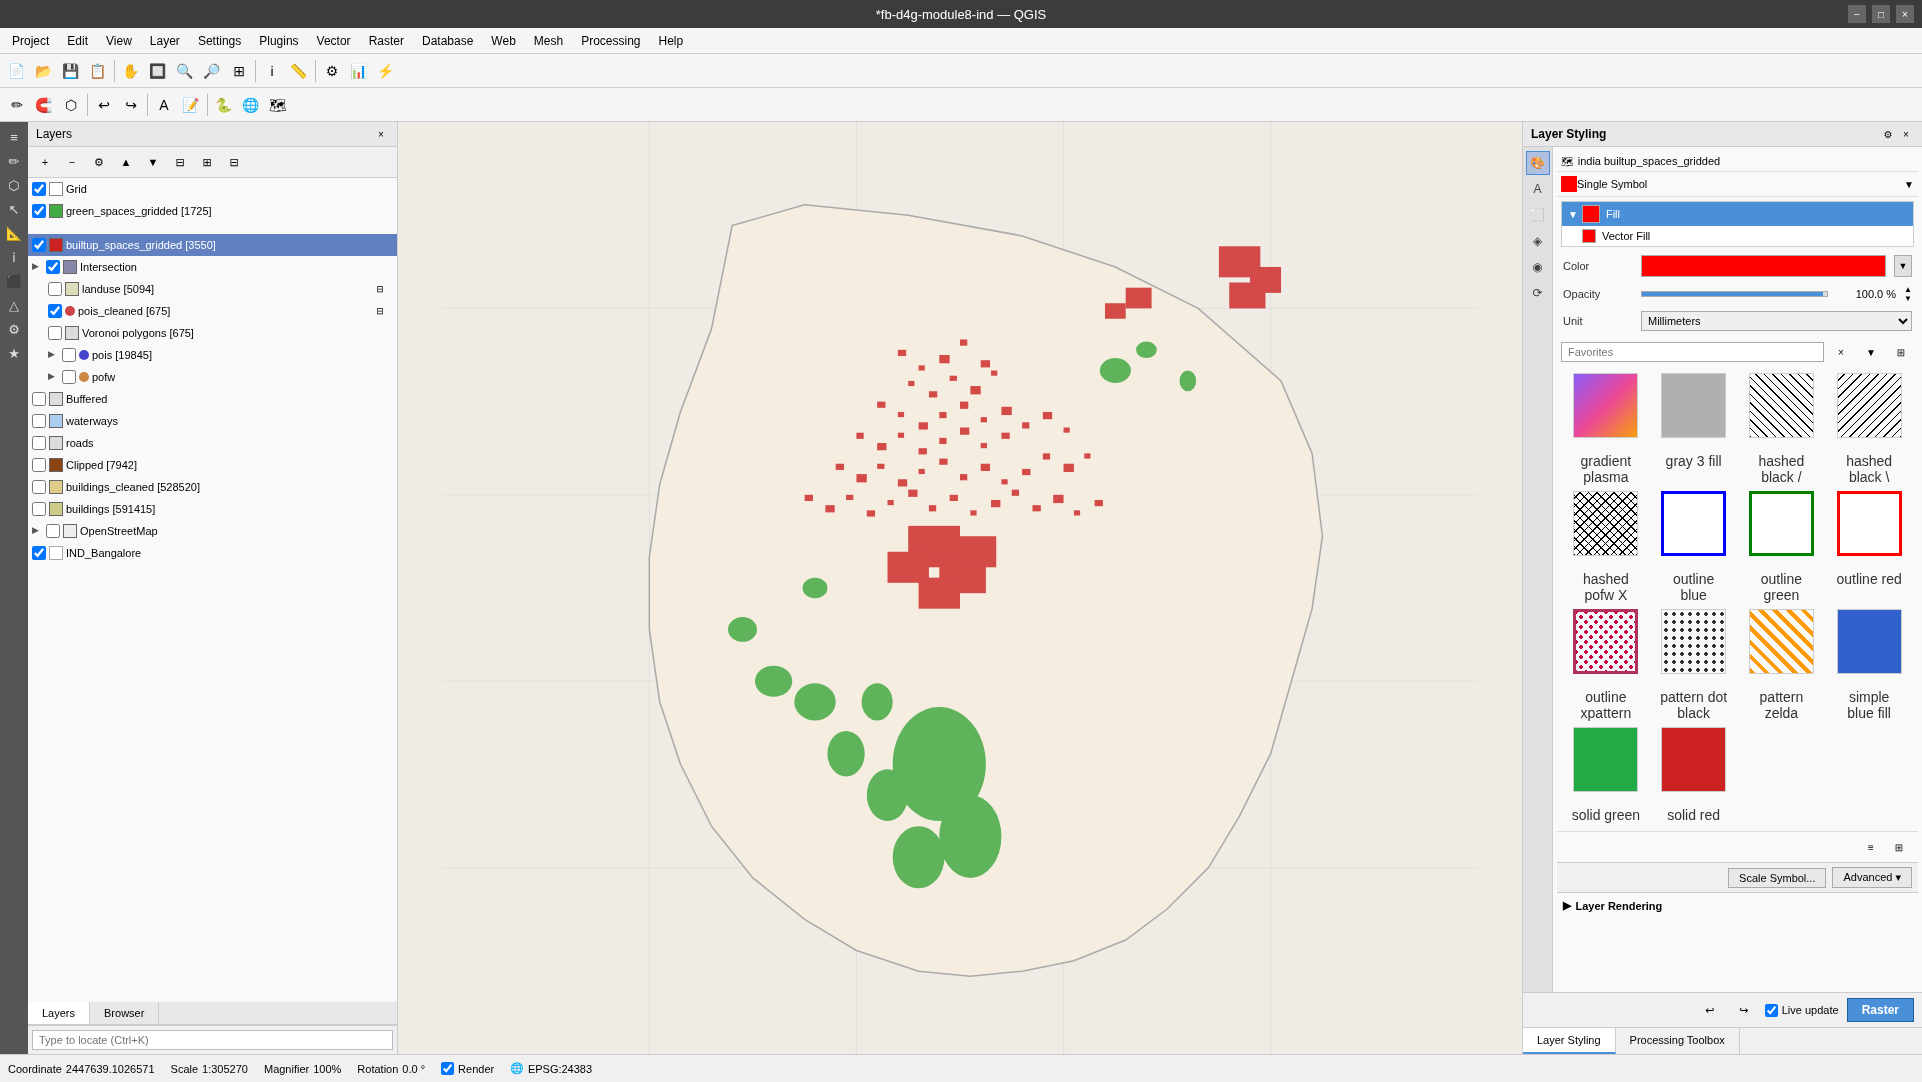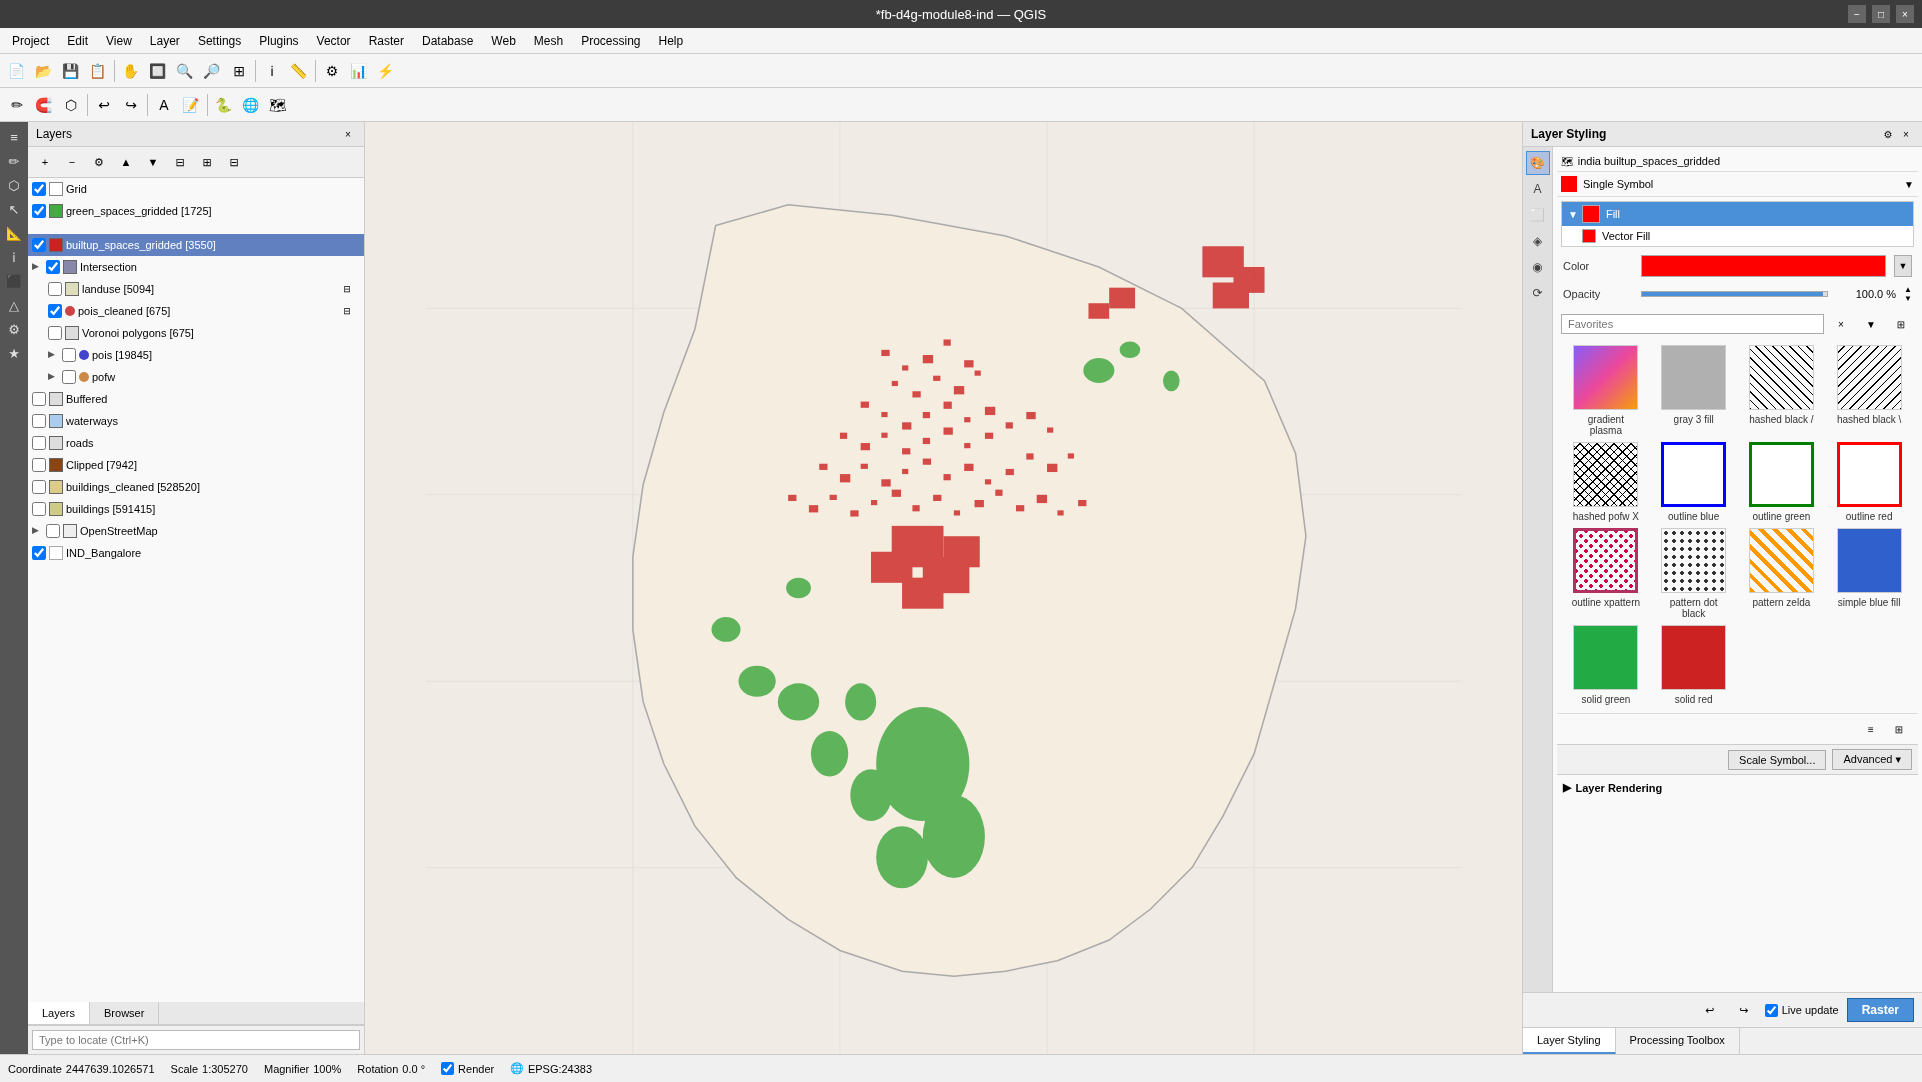--- a/index.html
+++ b/index.html
@@ -13,21 +13,21 @@
     
     #menu-bar { background: #f5f5f5; height: 26px; display: flex; align-items: center; border-bottom: 1px solid #ccc; padding: 0 4px; gap: 2px; }
     .menu-item { padding: 2px 8px; cursor: pointer; font-size: 12px; }
 
     
     .toolbar { background: #f5f5f5; height: 34px; display: flex; align-items: center; border-bottom: 1px solid #ccc; padding: 0 4px; gap: 1px; flex-wrap: wrap; }
     .tb-btn { width: 26px; height: 26px; background: transparent; border: 1px solid transparent; cursor: pointer; display: flex; align-items: center; justify-content: center; font-size: 14px; }
     .tb-sep { width: 1px; height: 22px; background: #bbb; margin: 0 2px; }
 
     
-    #left-panel { width: 337px; background: #f9f9f9; border-right: 1px solid #ccc; display: flex; flex-direction: column; }
+    #left-panel { width: 370px; background: #f9f9f9; border-right: 1px solid #ccc; display: flex; flex-direction: column; }
     #layers-header { background: #e8e8e8; padding: 4px 8px; display: flex; align-items: center; justify-content: space-between; border-bottom: 1px solid #ccc; }
     #layers-toolbar { background: #f0f0f0; padding: 2px 4px; display: flex; gap: 1px; border-bottom: 1px solid #ccc; }
     #layers-content { flex: 1; overflow-y: auto; }
     .layer-item { display: flex; align-items: center; padding: 2px 4px; cursor: pointer; font-size: 11px; height: 22px; }
     .layer-item.selected { background: #6080c0; color: #fff; margin-top: 12px; }
     .layer-item.selected .layer-name { color: #fff; }
     .layer-checkbox { width: 14px; height: 14px; margin-right: 3px; }
     .layer-icon { width: 14px; height: 14px; margin-right: 3px; display: inline-block; border: 1px solid #666; }
     .layer-name { flex: 1; white-space: nowrap; overflow: hidden; text-overflow: ellipsis; }
     .layer-indent1 { padding-left: 20px; }
@@ -49,21 +49,21 @@
     .opacity-value { width: 60px; text-align: right; font-size: 11px; }
     .unit-select { flex: 1; padding: 2px; font-size: 11px; border: 1px solid #aaa; }
 
     
     #favorites-section { padding: 4px; }
     .favorites-header { display: flex; align-items: center; gap: 4px; margin-bottom: 4px; }
     .favorites-search { flex: 1; padding: 3px 6px; font-size: 11px; border: 1px solid #aaa; background: #fff; }
     .symbols-grid { display: grid; grid-template-columns: repeat(4, 1fr); gap: 6px; padding: 4px; }
     .sym-cell { display: flex; flex-direction: column; align-items: center; cursor: pointer; }
     .sym-img { width: 65px; height: 65px; border: 1px solid #ccc; background: #fff; display: flex; align-items: center; justify-content: center; }
-    .sym-label { font-size: 10px; text-align: center; margin-top: 4px; color: #333; max-width: 70px; word-wrap: break-word; }
+    .sym-label { font-size: 14px; text-align: center; margin-top: 15px; color: #333; max-width: 70px; word-wrap: break-word; }
 
     
     .sym-gradient { background: linear-gradient(135deg, #8b5cf6, #ec4899, #f59e0b); }
     .sym-gray3 { background: #b0b0b0; }
     .sym-hashed-slash { background: repeating-linear-gradient(45deg, #000 0, #000 1px, transparent 1px, transparent 6px); }
     .sym-hashed-bslash { background: repeating-linear-gradient(-45deg, #000 0, #000 1px, transparent 1px, transparent 6px); }
     .sym-hashed-x { background: repeating-linear-gradient(45deg, #000 0, #000 1px, transparent 1px, transparent 6px), repeating-linear-gradient(-45deg, #000 0, #000 1px, transparent 1px, transparent 6px); }
     .sym-outline-blue { border: 3px solid blue !important; }
     .sym-outline-green { border: 3px solid green !important; }
     .sym-outline-red { border: 3px solid red !important; }
@@ -463,21 +463,21 @@
         <button class="ri-btn">⟳</button>
       </div>
 
       <div id="styling-content" style="flex:1;overflow-y:auto;">
 
         <div style="padding:4px; display:flex; align-items:center; gap:4px; border-bottom:1px solid #ddd;">
           <span style="font-size:10px;">🗺</span>
           <span style="font-size:11px;flex:1;">india builtup_spaces_gridded</span>
         </div>
 
-        <div style="padding:4px; display:flex; align-items:center; gap:6px; border-bottom:1px solid #ddd;text-align:center;">
+        <div style="padding:4px; display:flex; align-items:center; border-bottom:1px solid #ddd;text-align:center;">
           <span style="font-size:11px;width:16px;height:16px;background:red;display:inline-block;"></span>
           <span style="font-size:11px;">Single Symbol</span>
           <span style="margin-left:auto;font-size:10px;">▼</span>
         </div>
 
         <div class="fill-tree">
           <div class="fill-tree-row selected">
             <span style="margin-right:4px;font-size:10px;">▼</span>
             <div class="ft-icon"></div>
             <span>Fill</span>
@@ -494,20 +494,28 @@
           <div class="color-dropdown">▼</div>
         </div>
 
         <div class="prop-row">
           <span class="prop-label">Opacity</span>
           <div style="flex:1;height:6px;background:linear-gradient(to right,#4a90d9 98%,#ddd 98%);border:1px solid #aaa;"></div>
           <span class="opacity-value">100.0 %</span>
           <span style="font-size:8px;cursor:pointer;">▲<br>▼</span>
         </div>
 
+        <div class="prop-row">
+          <span class="prop-label">Unit</span>
+          <select class="unit-select">
+            <option>Millimeters</option>
+            <option>Pixels</option>
+            <option>Points</option>
+          </select>
+        </div>
 
         <div id="favorites-section">
           <div class="favorites-header">
             <input type="text" class="favorites-search" placeholder="Favorites" style="">
             <button class="tb-btn" style="font-size:10px;">×</button>
             <button class="tb-btn" style="font-size:10px;">▼</button>
             <button class="tb-btn" style="font-size:10px;">⊞</button>
           </div>
 
           <div class="symbols-grid">

